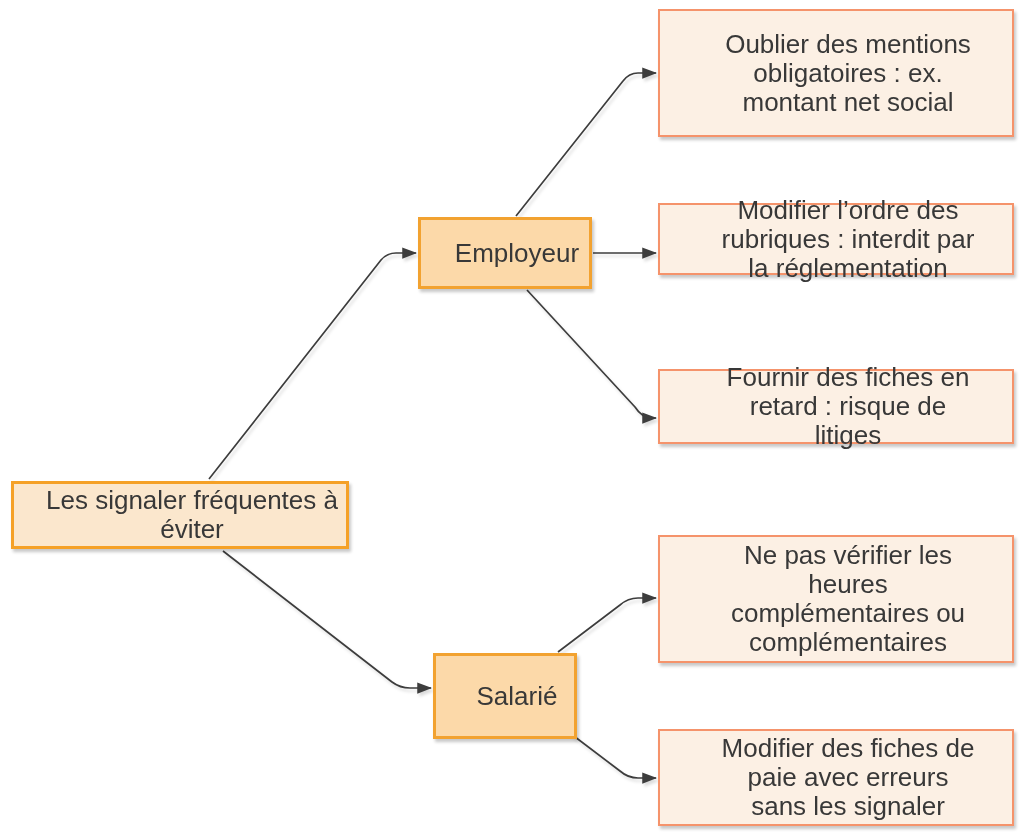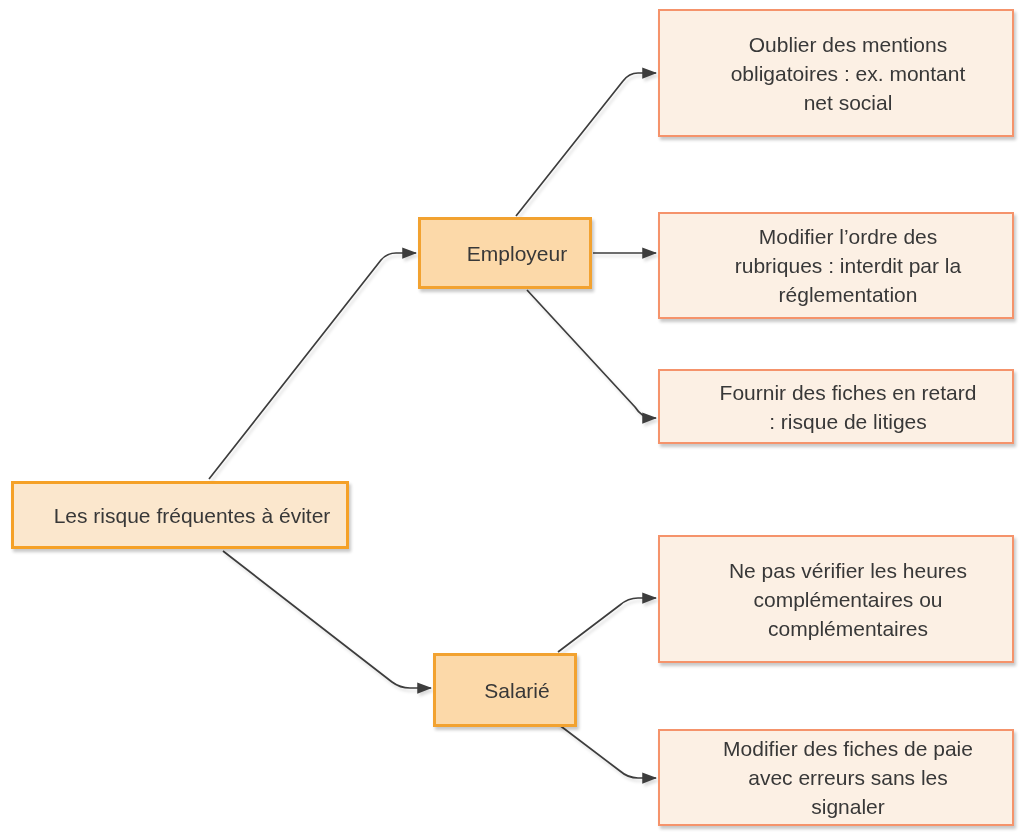--- a/index.html
+++ b/index.html
@@ -39,48 +39,48 @@
     stroke-linejoin: round;
   }
   .arrowhead-shape { fill: var(--edge-color); }
 
   .node {
     position: absolute;
     display: flex;
     align-items: center;
     justify-content: center;
     text-align: center;
-    font-size: 21px;
+    font-size: 26px;
     line-height: 29px;
     box-shadow: 2px 3px 3px rgba(0,0,0,0.22);
     padding-left: 24px;
   }
   .node .label { display: inline-block; }
 
   .root-node {
     left: 11px; top: 481px; width: 338px; height: 68px;
     background: var(--root-fill);
     border: 3px solid var(--root-stroke);
   }
   .branch-node {
     background: var(--branch-fill);
     border: 3px solid var(--branch-stroke);
     align-items: center;
   }
   .branch-employeur { left: 418px; top: 217px; width: 174px; height: 72px; }
-  .branch-salarie   { left: 433px; top: 653px; width: 144px; height: 74px; }
+  .branch-salarie   { left: 433px; top: 653px; width: 144px; height: 86px; }
 
   .leaf-node {
     left: 658px; width: 356px;
     background: var(--leaf-fill);
     border: 2px solid var(--leaf-stroke);
   }
   .leaf-node .label { max-width: 262px; }
   .leaf-1 { top: 9px;   height: 128px; }
-  .leaf-2 { top: 203px; height: 107px; margin-top: 9px; }
+  .leaf-2 { top: 203px; height: 72px; }
   .leaf-3 { top: 369px; height: 75px; }
   .leaf-4 { top: 535px; height: 128px; }
   .leaf-5 { top: 729px; height: 97px; }
 </style>
 </head>
 <body>
 
 <div class="canvas">
 
   <svg class="edges" viewBox="0 0 1024 840" xmlns="http://www.w3.org/2000/svg">
@@ -92,21 +92,21 @@
     <path class="edge" d="M 209 479 L 381 260 Q 387 253 396 253 L 416 253" marker-end="url(#arrowhead)"></path>
     <path class="edge" d="M 223 551 L 392 682 Q 400 688 410 688 L 431 688" marker-end="url(#arrowhead)"></path>
     <path class="edge" d="M 516 216 L 623 81 Q 629 73 638 73 L 656 73" marker-end="url(#arrowhead)"></path>
     <path class="edge" d="M 593 253 L 656 253" marker-end="url(#arrowhead)"></path>
     <path class="edge" d="M 527 290 L 635 407 Q 642 418 652 418 L 656 418" marker-end="url(#arrowhead)"></path>
     <path class="edge" d="M 558 652 L 620 605 Q 628 598 638 598 L 656 598" marker-end="url(#arrowhead)"></path>
     <path class="edge" d="M 558 724 L 620 771 Q 628 778 638 778 L 656 778" marker-end="url(#arrowhead)"></path>
   </svg>
 
   <div class="node root-node">
-    <span class="label">Les risque fréquentes à éviter</span>
+    <span class="label">Les signaler fréquentes à éviter</span>
   </div>
 
   <div class="node branch-node branch-employeur">
     <span class="label">Employeur</span>
   </div>
 
   <div class="node branch-node branch-salarie">
     <span class="label">Salarié</span>
   </div>
 

